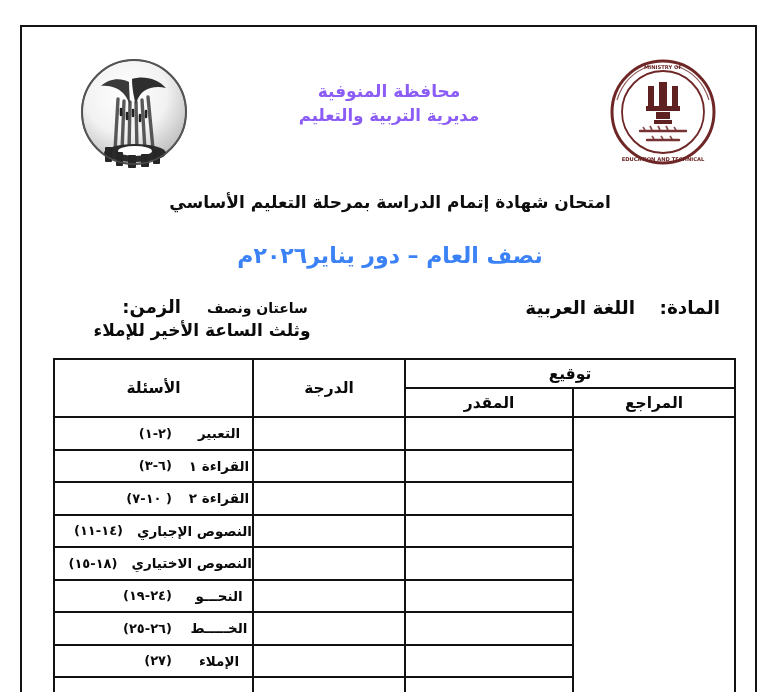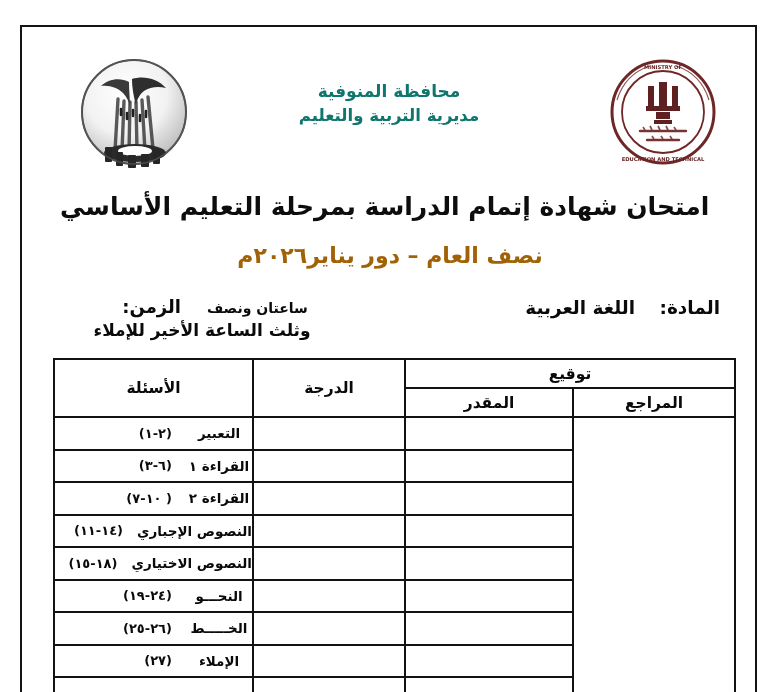--- a/index.html
+++ b/index.html
@@ -57,48 +57,48 @@
     left: 239px;
     top: 83px;
     width: 300px;
     text-align: center;
   }
   .gov-line {
     font-size: 17px;
     font-weight: bold;
     letter-spacing: 0px;
     line-height: 1.0;
-    color: #0f766e;
+    color: #8b5cf6;
   }
   .gov-line.second {
     margin-top: 8px;
     font-size: 16.5px;
   }
 
   
   .exam-title {
     position: absolute;
     left: 60px;
     top: 192px;
     width: 660px;
-    text-align: left;
-    font-size: 25px;
+    text-align: center;
+    font-size: 17px;
     font-weight: bold;
     color: #0d0d0d;
     white-space: nowrap;
   }
   .exam-subtitle {
     position: absolute;
     left: 60px;
     top: 243px;
     width: 660px;
     text-align: center;
     font-size: 22px;
     font-weight: bold;
-    color: #a16207;
+    color: #3b82f6;
     white-space: nowrap;
   }
 
   
   .subject-line {
     position: absolute;
     top: 297px;
     right: 58px;
     font-size: 18.5px;
     font-weight: bold;

